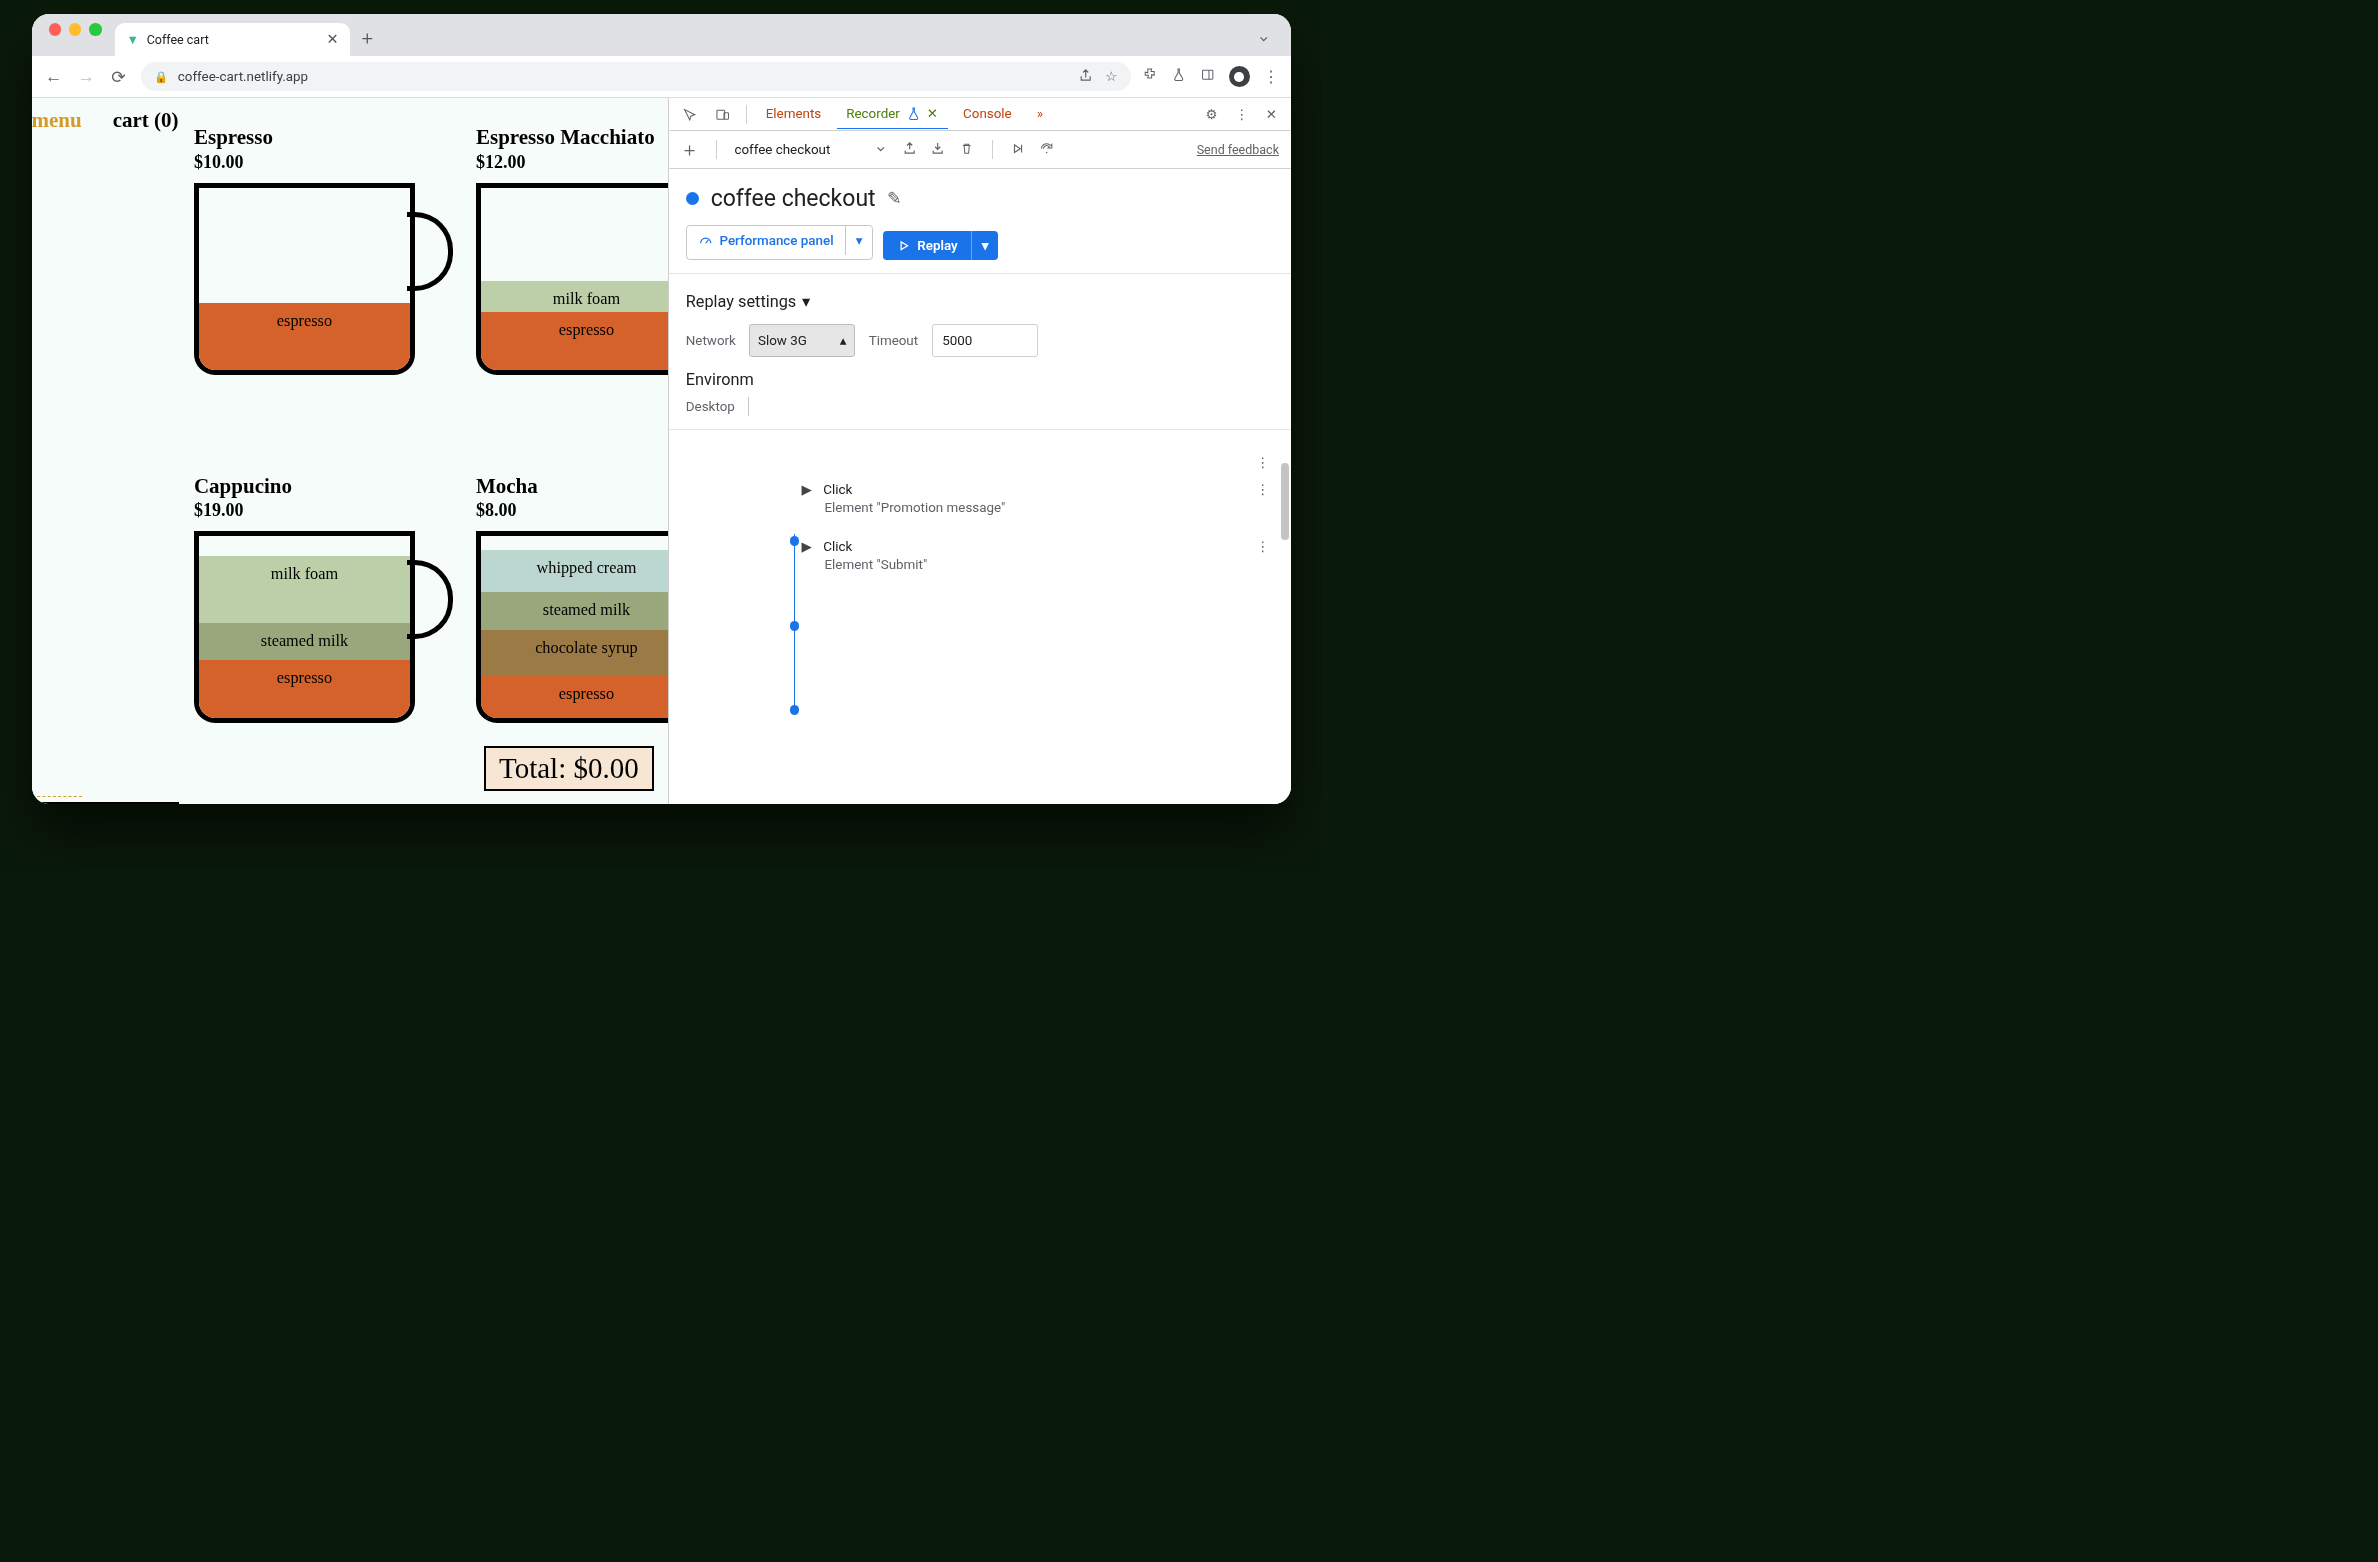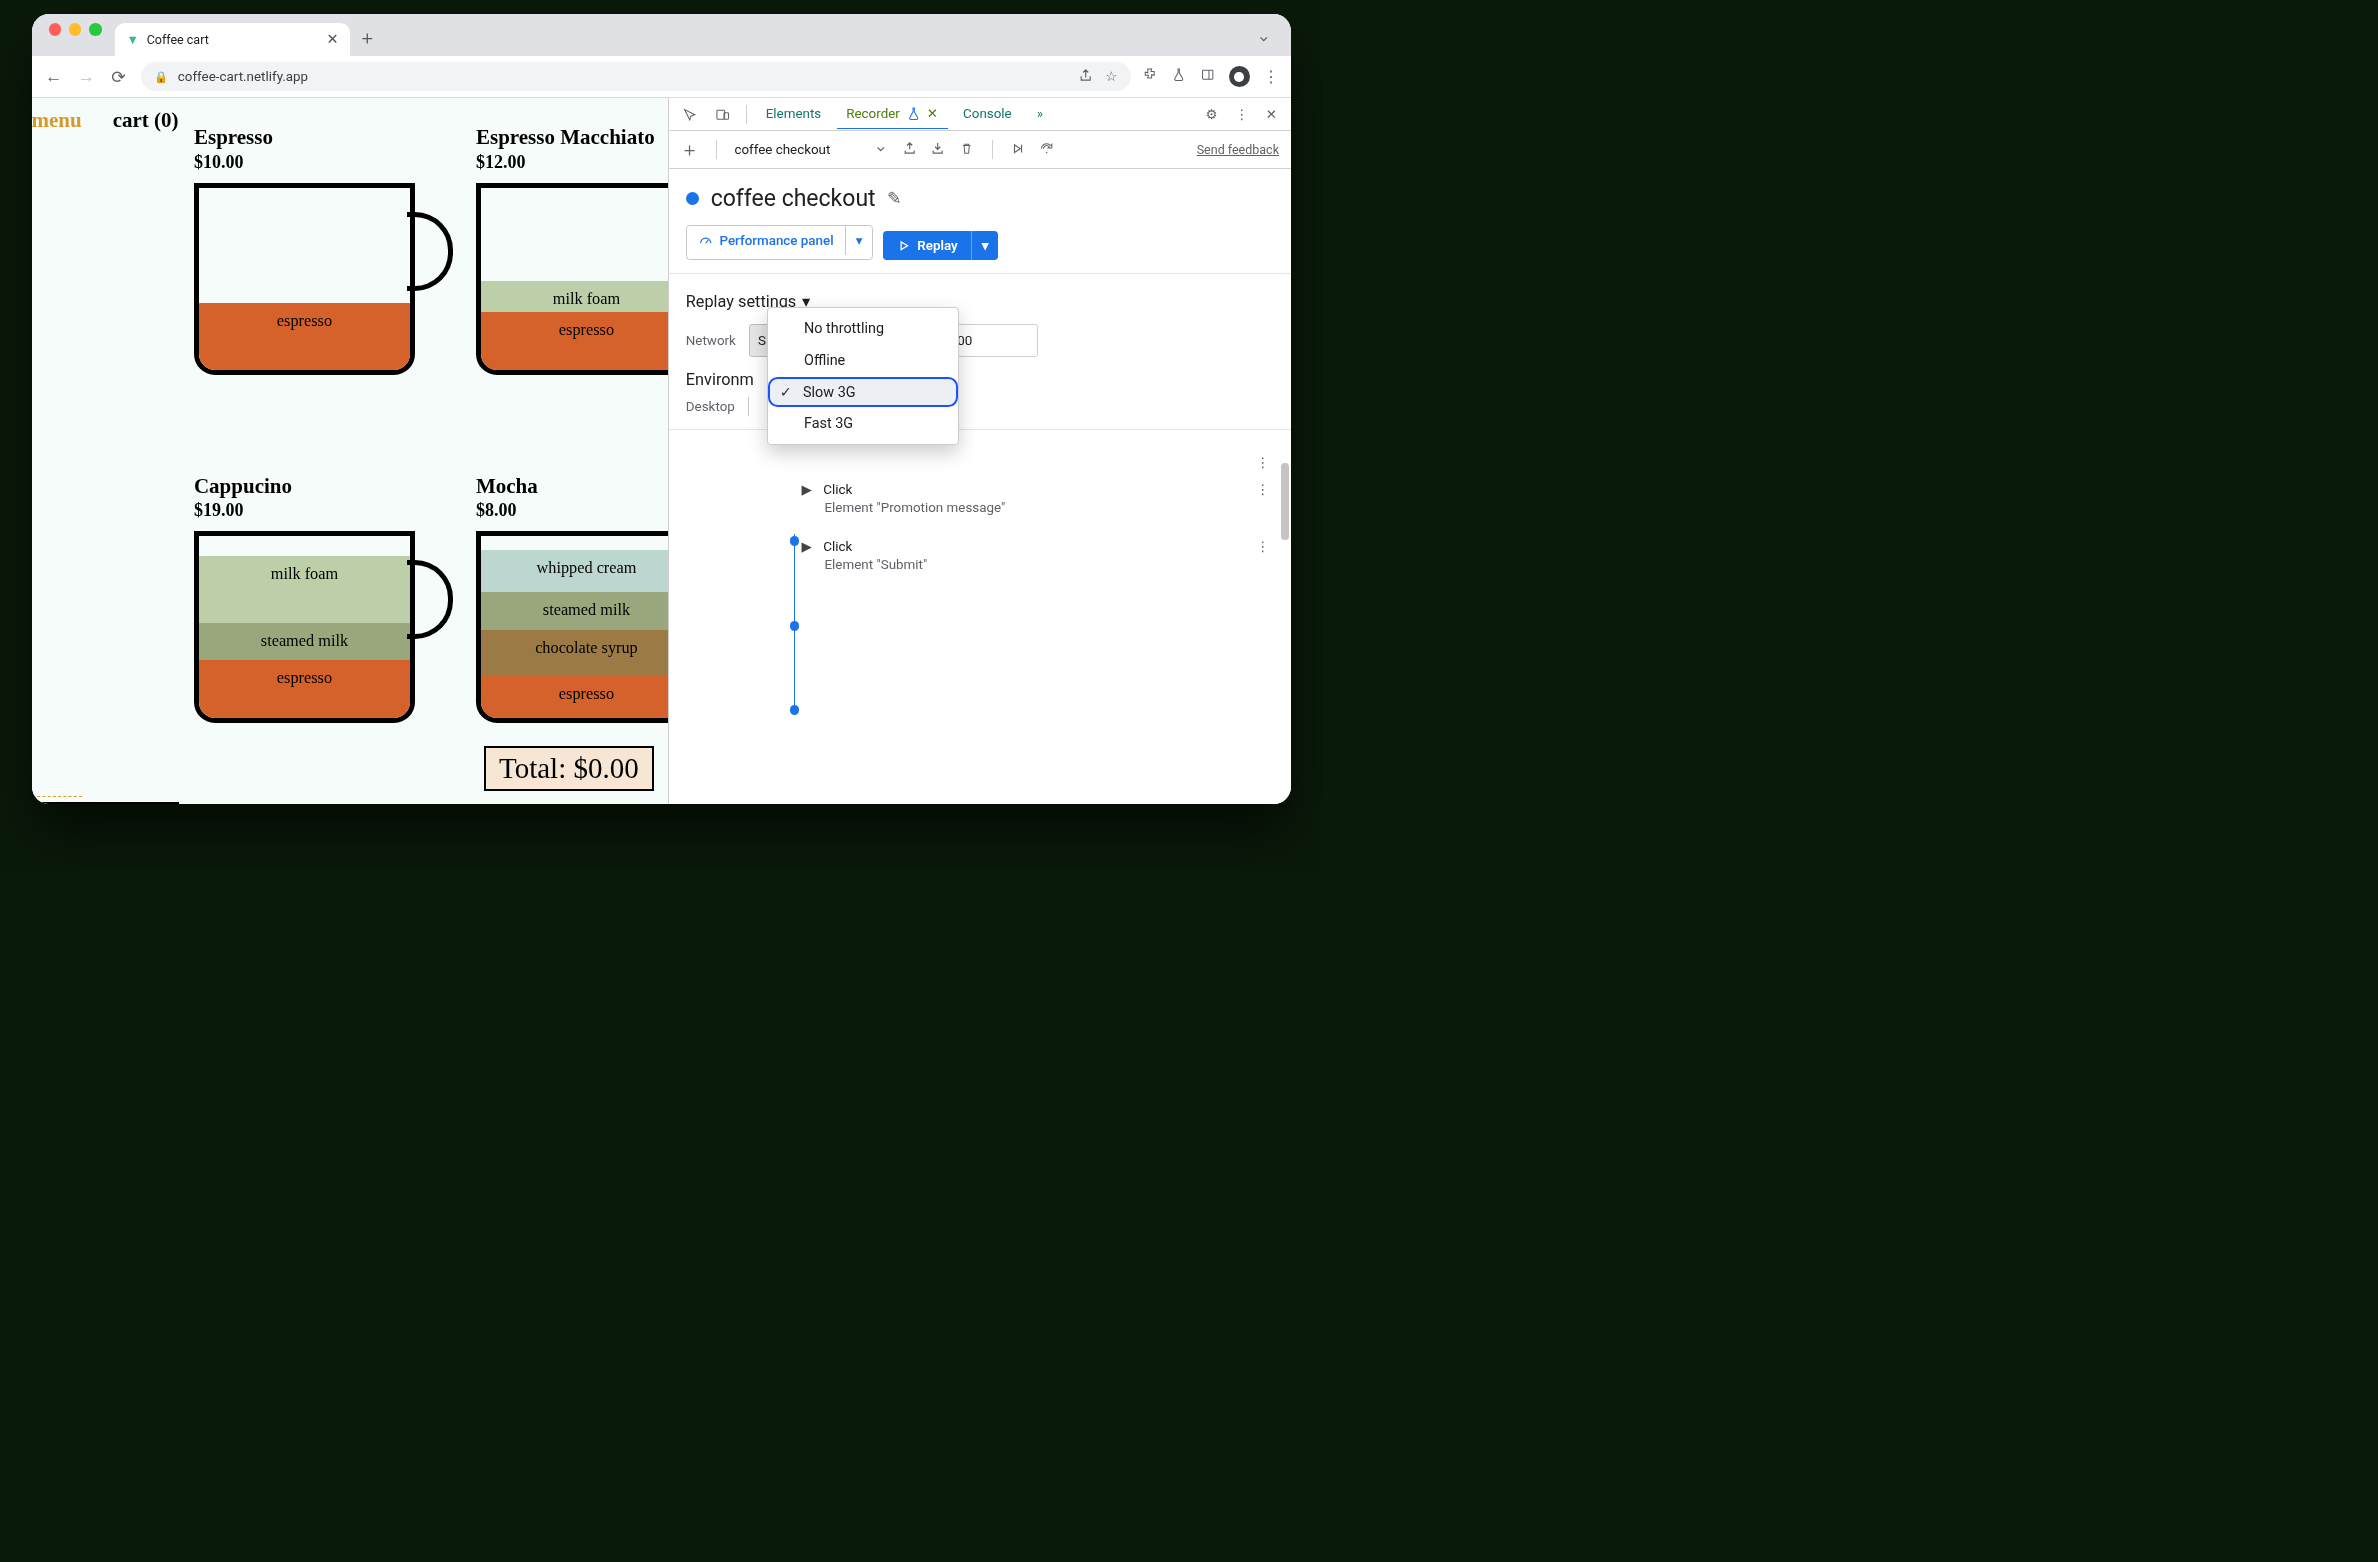--- a/index.html
+++ b/index.html
@@ -82,21 +82,21 @@
   
   .devtools {
     width:623px; background:#fff; border-left:1px solid #cfcfcf; display:flex; flex-direction:column;
     font-size:13.4px; color:#202124; position:relative;
   }
   .dt-tabs {
     height:33px; display:flex; align-items:center; border-bottom:1px solid #d0d0d0; padding:0 7.7px; gap:5.8px;
   }
   .dt-icbtn { padding:3.8px 5.8px; color:#5f6368; display:flex; align-items:center; }
   .dt-sep { width:1px; height:19px; background:#d0d0d0; margin:0 3.8px; }
-  .dt-tab { padding:6.7px 9.6px; color:#0f766e; border-bottom:1.9px solid transparent; display:flex; align-items:center; gap:5.8px; }
+  .dt-tab { padding:6.7px 9.6px; color:#c2410c; border-bottom:1.9px solid transparent; display:flex; align-items:center; gap:5.8px; }
   .dt-tab.active { color:#4d7c0f; border-bottom-color:#1a73e8; }
   .dt-tab .x { font-size:13.4px; }
   .dt-more { }
   .dt-right { margin-left:auto; display:flex; align-items:center; gap:5.8px; }
   .dt-toolbar {
     height:38px; display:flex; align-items:center; gap:13.4px; padding:0 11.5px; border-bottom:1px solid #d0d0d0;
     color:#5f6368;
   }
   .dt-toolbar .recname { color:#202124; }
   .dt-toolbar .spacer { flex:1; }
@@ -378,38 +378,20 @@
             <div class="inputbox">
               <span>5000</span>
             </div>
           </div>
           <div class="sectionlabel">Environm</div>
           <div class="row">
             <label style="color:#5f6368;">Desktop</label>
             <span style="border-left:1px solid #c7c7c7;height:19px;"></span>
           </div>
 
-          <div class="dropdown" id="net-dropdown">
-              <div class="opt">
-                <span class="ck"></span>
-                <span>No throttling</span>
-              </div>
-              <div class="opt">
-                <span class="ck"></span>
-                <span>Offline</span>
-              </div>
-              <div class="opt sel">
-                <span class="ck">✓</span>
-                <span>Slow 3G</span>
-              </div>
-              <div class="opt">
-                <span class="ck"></span>
-                <span>Fast 3G</span>
-              </div>
-            </div>
 
           <div class="divider"></div>
         </div>
 
         <div class="steps" id="steps">
           <div class="steprow">
             <span class="stepkebab">⋮</span>
           </div>
 
         <div class="vline" style="top: 96px; height: 175px;"></div>

